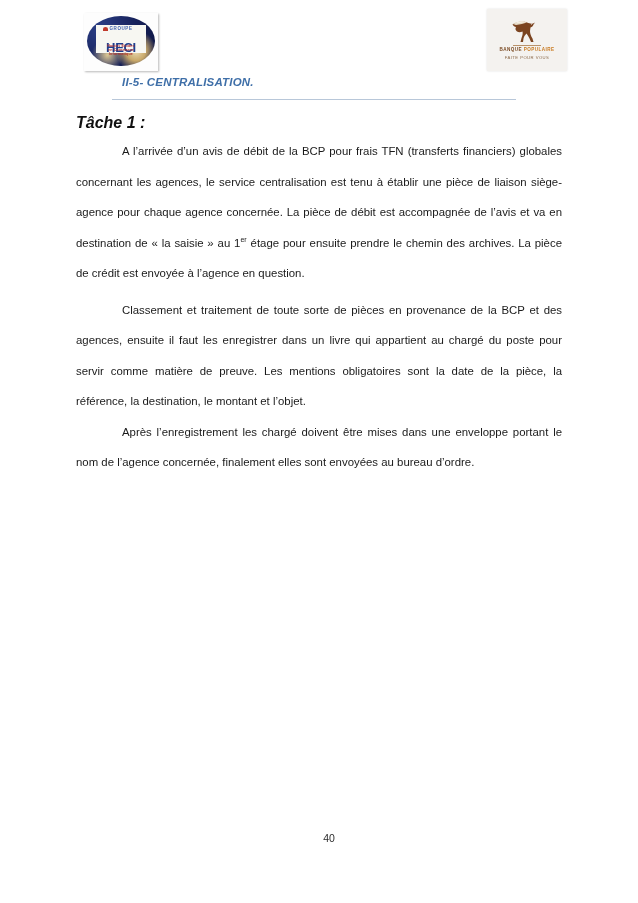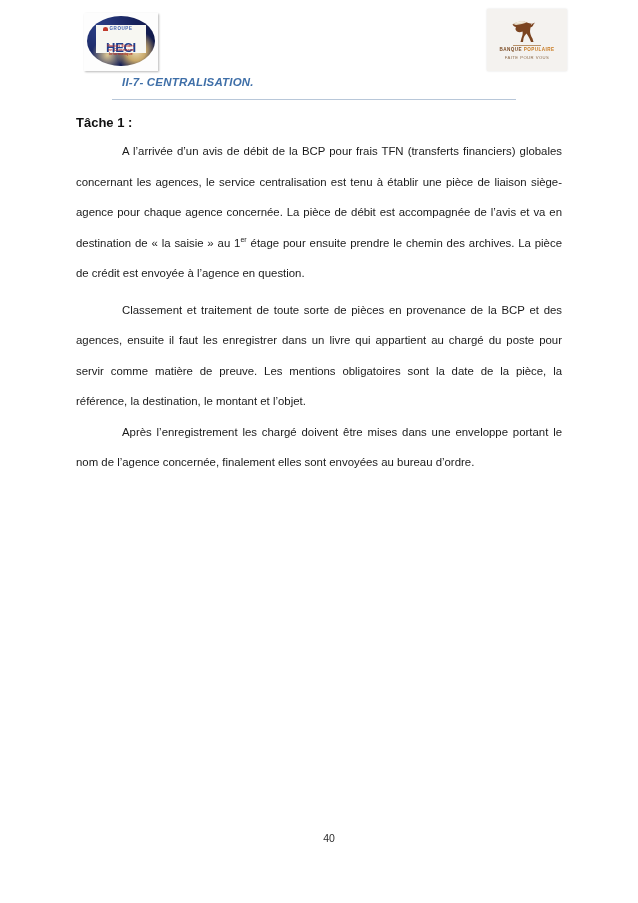--- a/index.html
+++ b/index.html
@@ -181,22 +181,23 @@
 
   
   .content {
     position: absolute;
     left: 76px;
     top: 110px;
     width: 486px;
   }
 
   .task-label {
-    font-size: 13px;
-    font-weight: bold;
+    font-size: 16px;
+    font-weight: bold;
+    font-style: italic;
     color: #111111;
     margin: 0;
     line-height: 26px;
     font-family: "Liberation Sans", sans-serif;
   }
 
   p.para {
     margin: 0;
     font-size: 11.4px;
     line-height: 30.5px;
@@ -252,21 +253,21 @@
         <path d="M10 10 C18 6, 26 5, 31 8 C25 10, 17 11, 10 10 Z" fill="#f3eee2"></path>
         <circle cx="43" cy="13" r="0.9" fill="#ffffff"></circle>
       </svg>
       <div class="bp-rule"></div>
       <div class="bp-name"><span>BANQUE </span><span class="pop">POPULAIRE</span></div>
       <div class="bp-tag">FAITE POUR VOUS</div>
     </div>
 
   </div>
 
-  <div class="heading">II-7- CENTRALISATION.</div>
+  <div class="heading">II-5- CENTRALISATION.</div>
   <div class="heading-rule"></div>
 
   <div class="content">
 
     <div class="task-label">Tâche 1 :</div>
 
     <p class="para"><span>A l’arrivée d’un avis de débit de la BCP pour frais TFN (transferts financiers) globales concernant les agences, le service centralisation est tenu à établir une pièce de liaison siège-agence pour chaque agence concernée. La pièce de débit est accompagnée de l’avis et va en destination de « la saisie » au 1</span><sup>er</sup><span> étage pour ensuite prendre le chemin des archives. La pièce de crédit est envoyée à l’agence en question.</span></p>
 
     <div class="gap-sm"></div>
 

